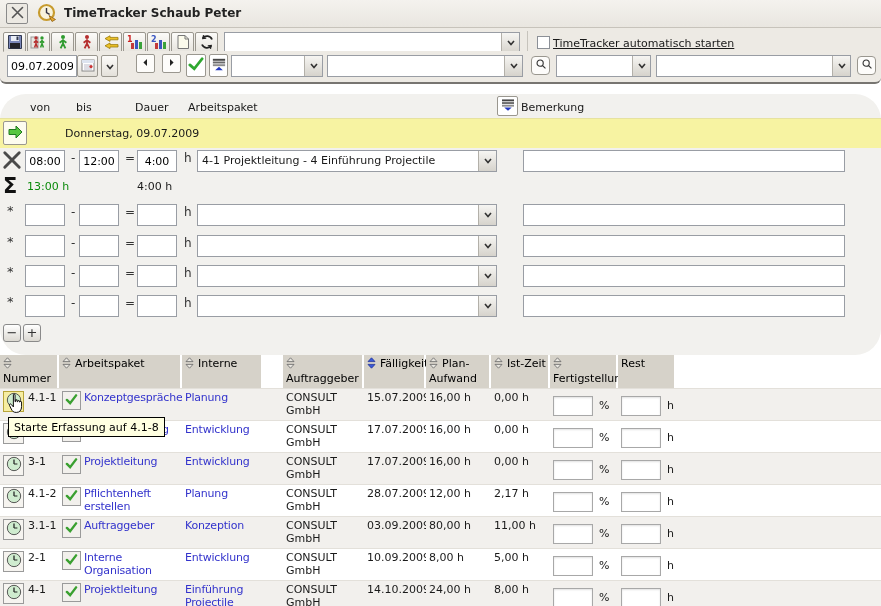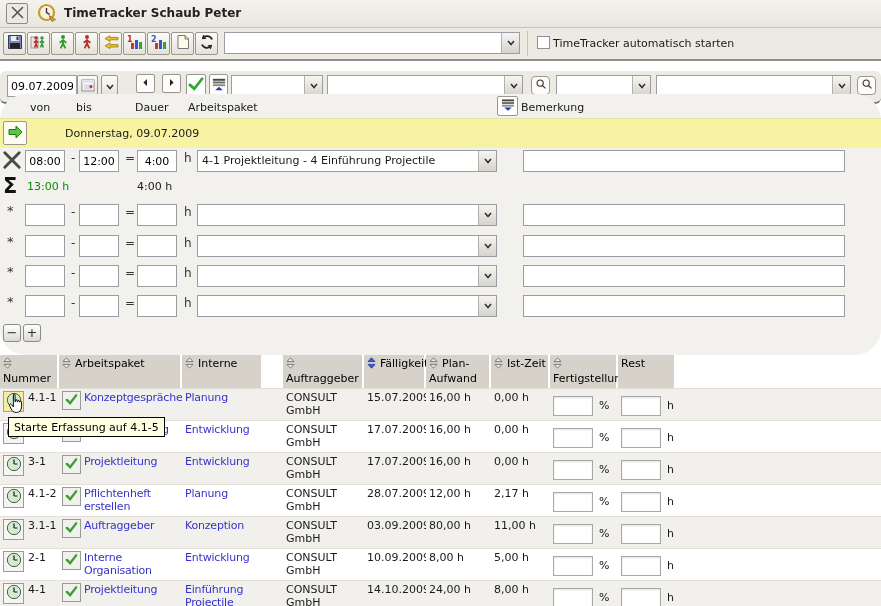--- a/index.html
+++ b/index.html
@@ -3,21 +3,21 @@
 <meta charset="utf-8">
 <style>
   html,body{margin:0;padding:0;background:#fff;}
   #app{position:relative;width:881px;height:606px;overflow:hidden;background:#fff;
        font-family:"DejaVu Sans",sans-serif;font-size:11px;color:#1a1a1a;}
   .abs{position:absolute;}
   
   .titlebar{left:0;top:0;width:881px;height:27px;background:linear-gradient(#f4f2ee,#e9e6e0);
             border-bottom:1px solid #c7c3bb;}
   .toolbar1{left:0;top:28px;width:881px;height:31px;background:#edeae4;border-bottom:2px solid #908e89;}
-  .toolbar2{left:0;top:71px;width:881px;height:31px;background:#edeae4;border-bottom:2px solid #777571;border-radius:6px;}
+  .toolbar2{left:0;top:51px;width:881px;height:31px;background:#edeae4;border-bottom:2px solid #777571;border-radius:6px;}
   .formarea{left:0;top:94px;width:881px;height:261px;background:#f2f1ee;border-radius:26px;}
   .winbtn{box-sizing:border-box;border:1px solid #8a8a8a;background:#ece9e3;display:flex;
           align-items:center;justify-content:center;border-radius:2px;cursor:default;}
   .tbtn{box-sizing:border-box;width:23px;height:23px;border:1px solid #9a978f;border-radius:2px;
         background:linear-gradient(#fcfbf9,#e4e1da);display:flex;align-items:center;justify-content:center;}
   .title{font-weight:bold;font-size:12px;color:#222;}
   
   .tin{box-sizing:border-box;height:22px;border:1px solid #999da4;background:#fff;
        font-family:"DejaVu Sans",sans-serif;font-size:11px;padding:2px 3px;}
   .ctr{text-align:center;}
@@ -164,21 +164,21 @@
     <div class="abs combo" style="left:224px;top:4px;width:296px;">
       <span class="combo-text"></span>
       <span class="combo-btn">
           <svg width="8" height="6" viewBox="0 0 8 6">
             <path d="M1 1 L4 4.5 L7 1" fill="none" stroke="#333" stroke-width="1.6"></path>
           </svg>
         </span>
     </div>
     <div class="abs vsep" style="left:527px;top:3px;height:25px;"></div>
     <span class="abs cb" style="left:537px;top:8px;"></span>
-    <span class="abs lbl" style="left:553px;top:9px;">TimeTracker automatisch starten</span>
+    <span class="abs lbl" style="left:553px;top:9px;text-decoration:underline;">TimeTracker automatisch starten</span>
   </div>
 
   <div class="abs toolbar2">
     <input class="abs tin" style="left: 7px; top: 4px; width: 70px;" value="09.07.2009">
     <div class="abs tbtn" style="left:77px;top:4px;width:21px;height:22px;">
       <span><svg width="14" height="14" viewBox="0 0 14 14">
         <rect x="1" y="2" width="12" height="11" fill="#fff" stroke="#888"></rect>
         <rect x="1" y="2" width="12" height="3" fill="#dde4f0"></rect>
         <path d="M3 7 h8 M3 9 h8 M3 11 h8" stroke="#aab" stroke-width="0.8"></path>
         <circle cx="10" cy="8.6" r="1.6" fill="#c33"></circle>
@@ -653,20 +653,20 @@
           <input class="minin" style="width: 40px;" value="">
           <span class="u">%</span>
         </div>
       <div class="td w9 cell-flex" style="align-items:center;">
           <input class="minin" style="width: 40px;" value="">
           <span class="u">h</span>
         </div>
     </div>
   </div>
 
-  <div class="abs tooltip">Starte Erfassung auf 4.1-5</div>
+  <div class="abs tooltip">Starte Erfassung auf 4.1-8</div>
   <span class="abs cursor">
     <svg width="16" height="21" viewBox="0 0 15 20">
       <path d="M5 1.8 C5 .9 6.6 .9 6.6 1.8 V8.2 h.5 V7.4 c0-.9 1.6-.9 1.6 0 v.9 h.5 v-.5 c0-.9 1.6-.9 1.6 0 v.8 h.5 c0-.8 1.5-.8 1.5 0 V13 c0 3.4-1.8 5.5-5 5.5 -2.6 0-3.7-1-4.8-3.2 L1.3 11.8 c-.6-1.2 .9-2 1.7-.9 L5 13.2 Z" fill="#fff" stroke="#000" stroke-width="0.9"></path>
     </svg>
   </span>
 
 </div>
 
 </body></html>

